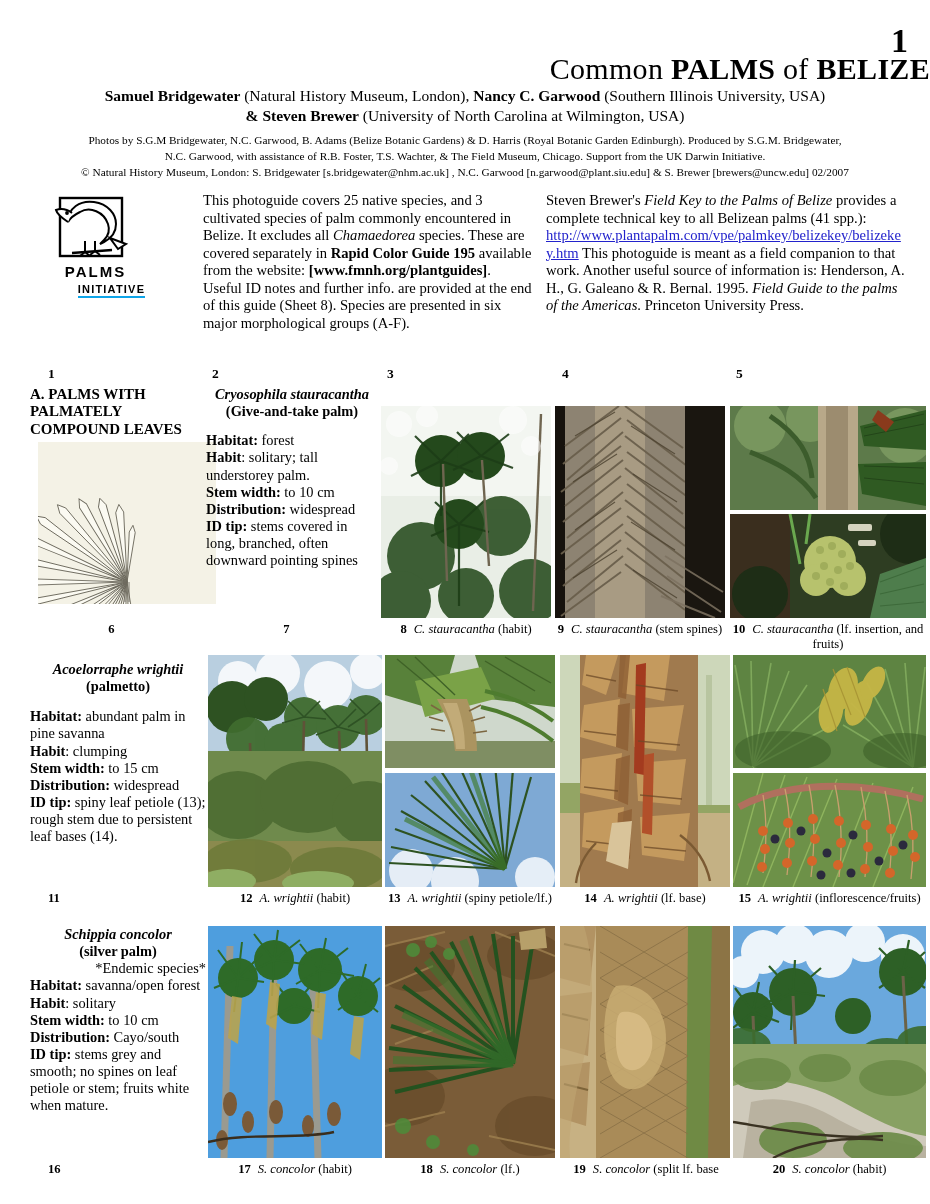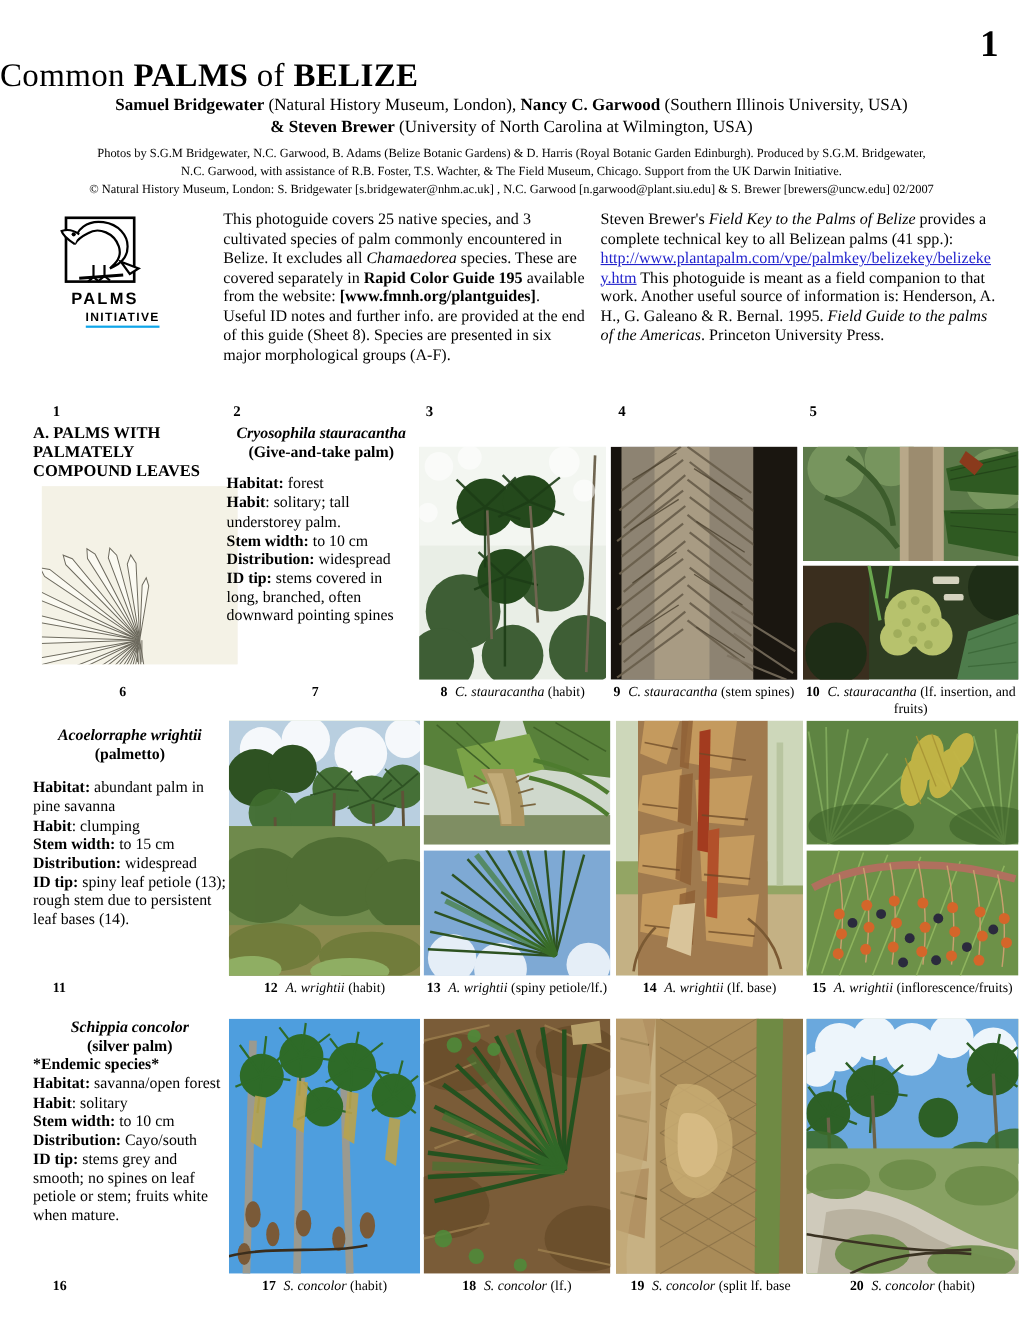--- a/index.html
+++ b/index.html
@@ -13,21 +13,21 @@
     overflow:hidden;
   }
 
   
   .page-num {
     position:absolute; right:22px; top:22px;
     font-size:34px; font-weight:bold;
     font-family:"Liberation Serif", serif;
   }
   .title {
-    text-align:left;
+    text-align:right;
     font-size:30px;
     padding-top:52px;
     letter-spacing:.3px;
   }
   .title .bold { font-weight:bold; }
 
   .authors {
     text-align:center;
     font-size:15.5px;
     line-height:1.32;
@@ -92,21 +92,21 @@
 
   .photos { position:relative; }
   .cell { position:absolute; overflow:hidden; }
   .cell img, .ph { display:block; width:100%; height:100%; }
 
   
   .txtpanel { position:absolute; font-size:14.4px; line-height:1.19; }
   .txtpanel b { font-weight:bold; }
   .sp-name { text-align:center; font-weight:bold; font-style:italic; }
   .sp-common { text-align:center; font-weight:bold; font-style:normal; }
-  .sp-endemic { text-align:left; font-weight:bold; }
+  .sp-endemic { text-align:right; font-weight:normal; }
   .group-head { font-weight:bold; font-size:15px; line-height:1.16; }
 
   .leafdraw { position:absolute; background:#f4f2e6; }
 
   
   .ph { position:relative; }
 </style>
 </head>
 <body>
 

